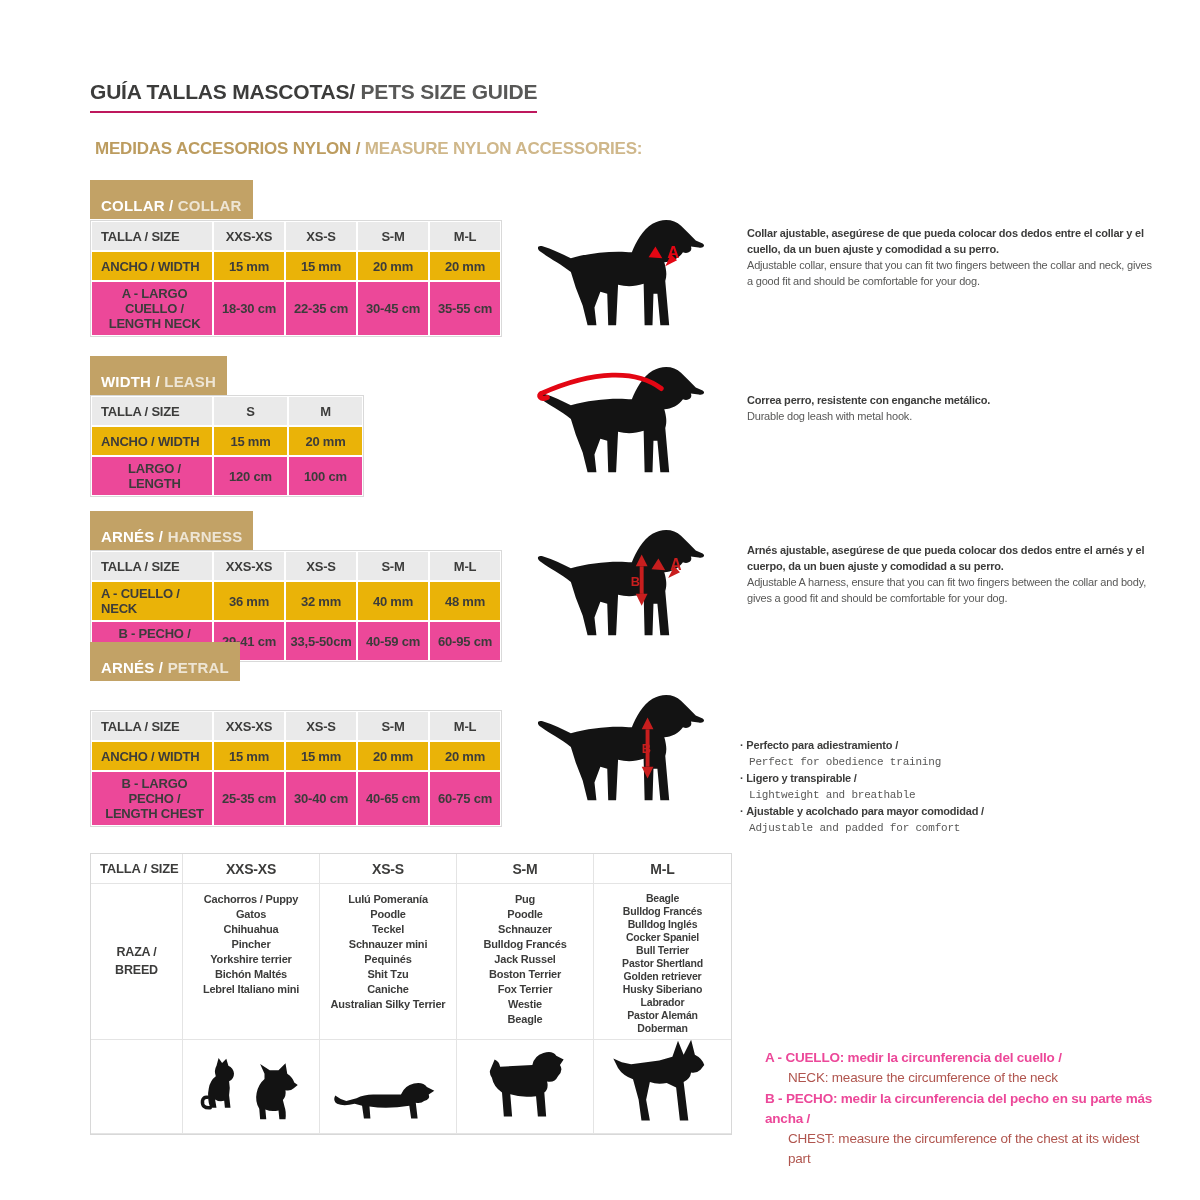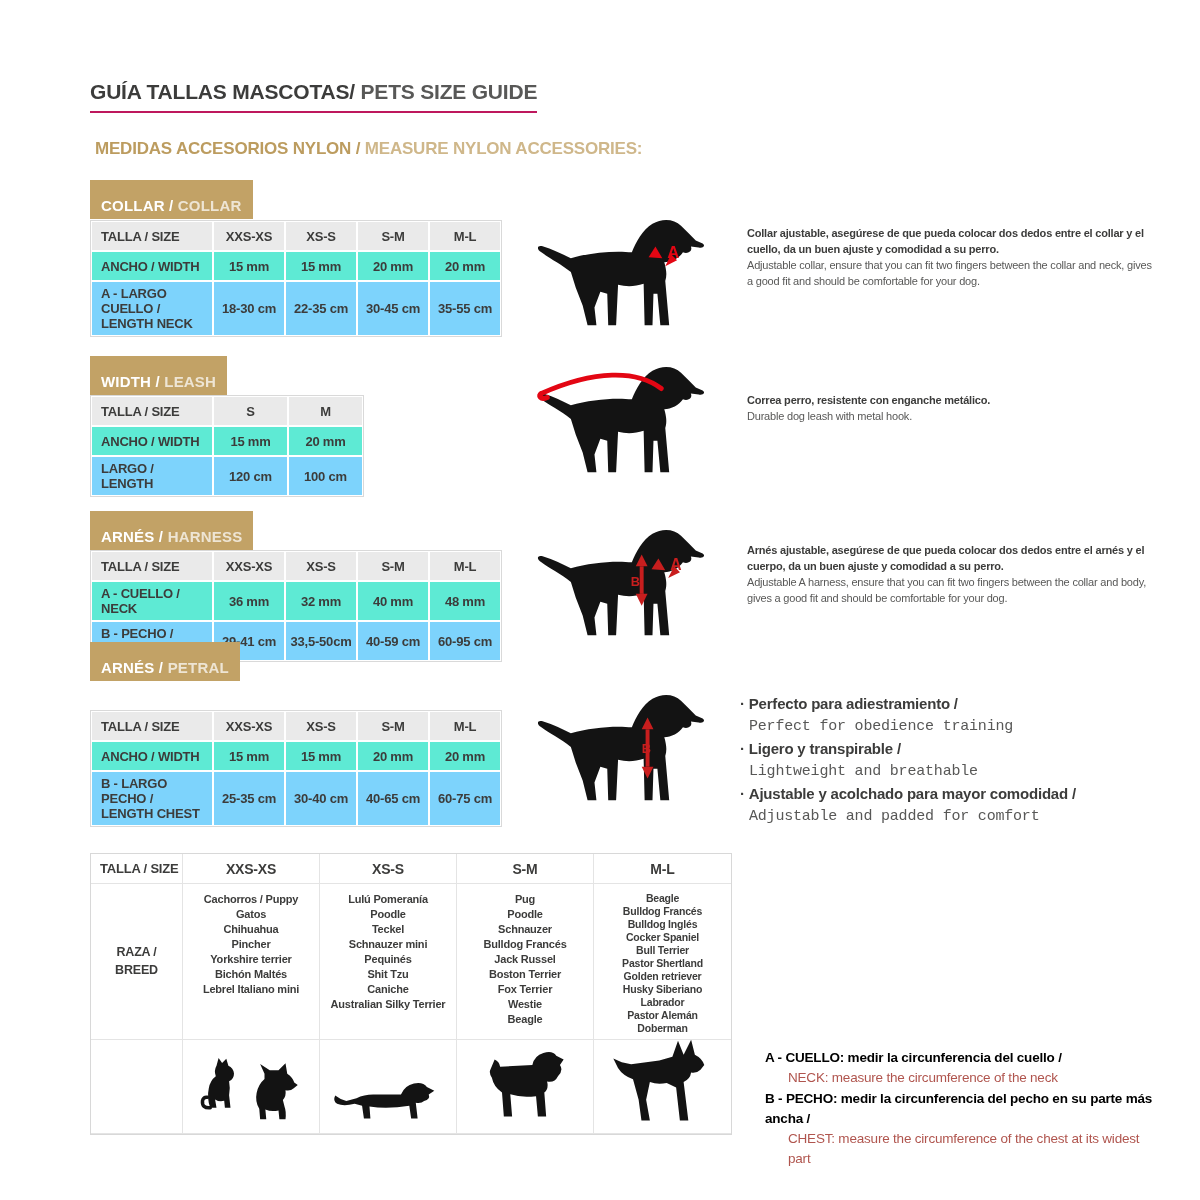--- a/index.html
+++ b/index.html
@@ -17,31 +17,31 @@
   .badge{position:absolute;background:#C2A266;color:#fff;font-weight:bold;font-size:15px;
          padding:17px 11px 5px 11px;letter-spacing:0.2px;}
   .badge .b-en{color:rgba(255,255,255,0.72);}
 
   
   .size-table{position:absolute;border-collapse:separate;border-spacing:0;border:1px solid #D9D9D9;}
   .size-table td{border:1px solid #fff;font-weight:bold;font-size:13px;text-align:center;
                  color:#3C3C3B;padding:4px 2px;vertical-align:middle;}
   .size-table td.lbl{text-align:left;padding-left:9px;padding-right:4px;}
   .size-table tr.r1 td{background:#EAEAEA;height:20px;}
-  .size-table tr.r2 td{background:#5eead4;height:20px;}
-  .size-table tr.r3 td{background:#7dd3fc;height:20px;}
+  .size-table tr.r2 td{background:#eab308;height:20px;}
+  .size-table tr.r3 td{background:#ec4899;height:20px;text-align:center;}
   .t5 .c-lbl{width:122px;} .t5 .c-val{width:72px;}
   .t3 .c-lbl{width:122px;} .t3 .c-val{width:75px;}
   .row-tall td{height:38px !important;}
 
   
   .desc{position:absolute;left:740px;width:405px;font-size:11px;line-height:1.45;margin-left:7px;}
   .desc .es{font-weight:bold;color:#3C3C3B;}
   .desc .en{color:#585857;}
-  .bullets{position:absolute;left:740px;width:405px;font-size:15px;line-height:1.5;}
+  .bullets{position:absolute;left:740px;width:405px;font-size:11px;line-height:1.5;margin-top:44px;}
   .bullet .es{font-weight:bold;}
   .bullet .es::before{content:"\00B7\00A0";font-weight:bold;}
   .bullet .en{color:#585857;margin-left:9px;font-family:Liberation Mono, monospace;}
 
   
   .fig{position:absolute;}
 
   
   .breed-table{position:absolute;left:90px;top:853px;width:640px;display:grid;
                grid-template-columns:92px 137px 137px 137px 137px;
@@ -52,21 +52,21 @@
   .bt-head{font-weight:bold;font-size:14px;}
   .bt-head-lbl{font-weight:bold;font-size:13px;justify-content:flex-start;padding-left:9px;}
   .bt-breeds{flex-direction:column;justify-content:flex-start;padding-top:8px;
              font-weight:bold;font-size:11px;line-height:15px;text-align:center;}
   .bt-breeds.tight{font-size:10.5px;line-height:13px;}
   .bt-rowlbl{font-weight:bold;font-size:12.5px;text-align:center;line-height:1.4;align-items:center;}
   .bt-sil{align-items:flex-end;justify-content:center;padding-bottom:7px;gap:6px;}
 
   
   .notes{position:absolute;left:765px;top:1048px;width:400px;font-size:13.5px;line-height:1.5;}
-  .note-es{font-weight:bold;color:#000000;}
+  .note-es{font-weight:bold;color:#ec4899;}
   .note-en{color:#B0554E;margin-left:23px;}
 
   svg{display:block;}
 </style>
 </head>
 <body>
 
 <div class="page">
 
   <div class="title">

